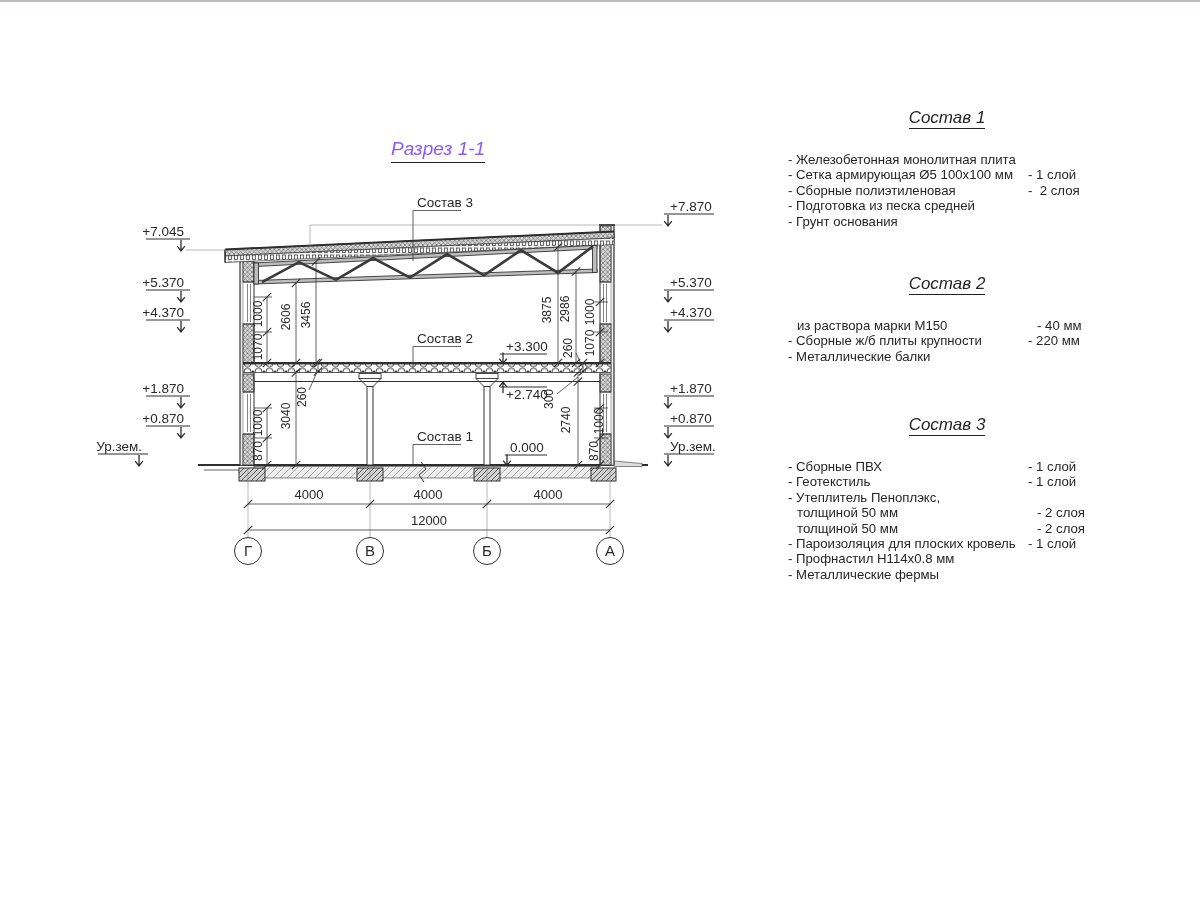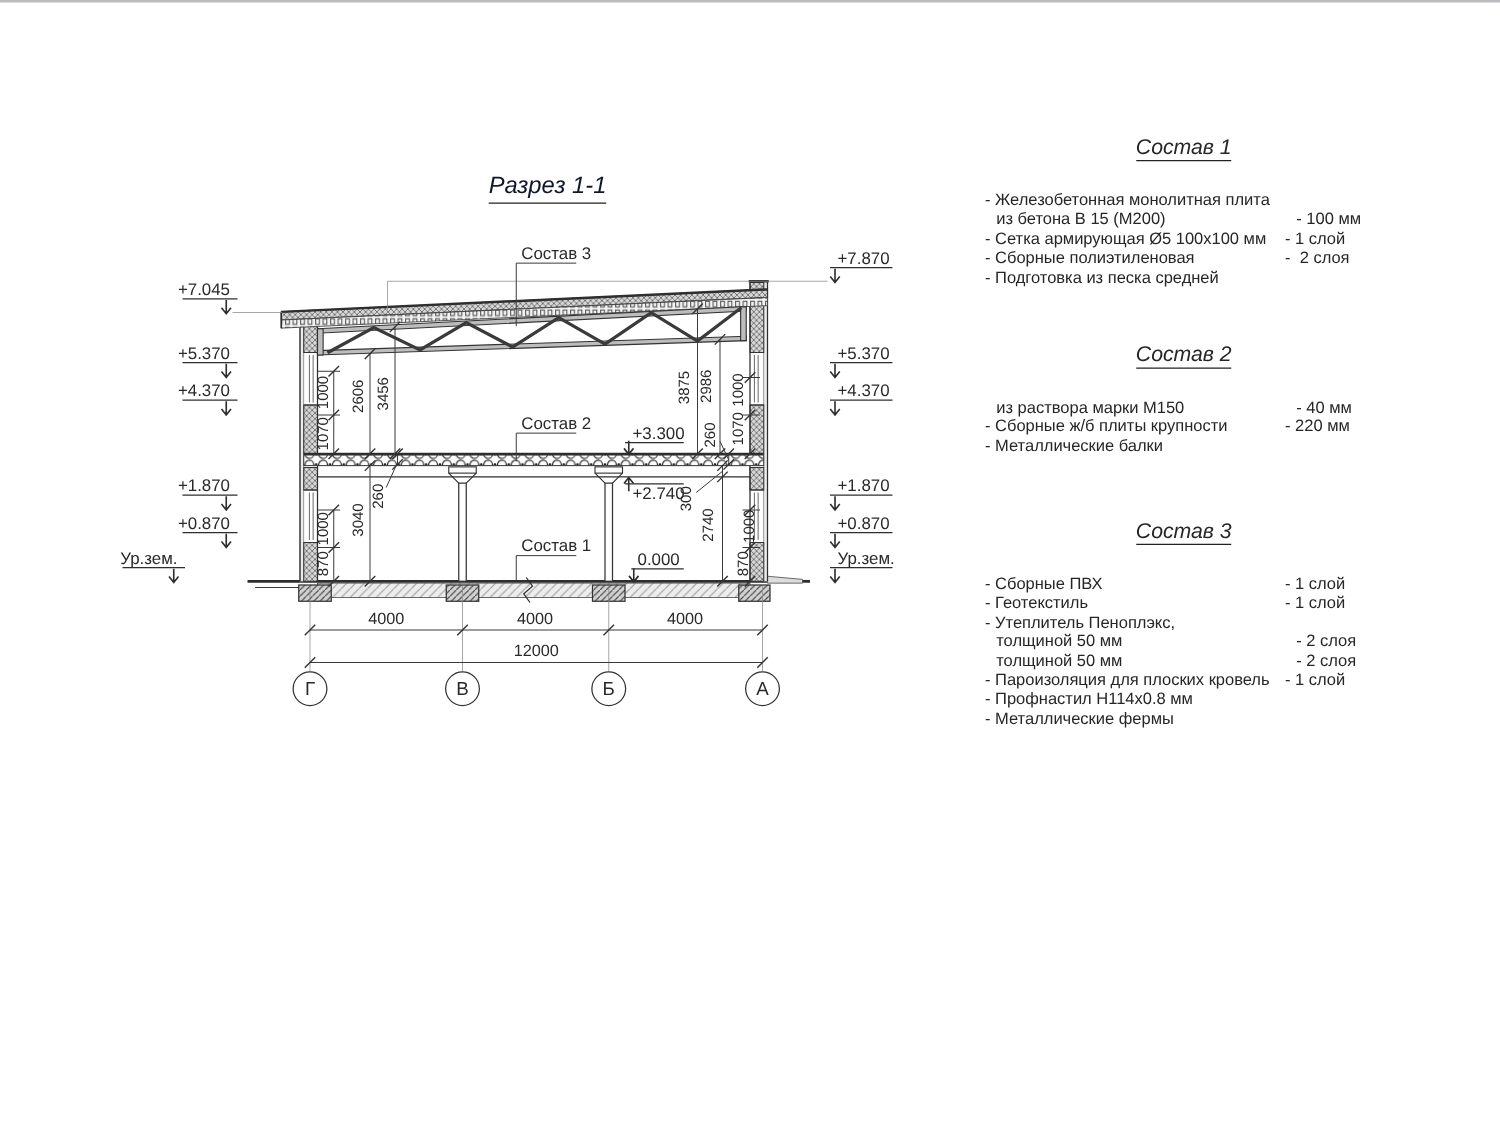--- a/index.html
+++ b/index.html
@@ -10,21 +10,21 @@
   svg text{font-family:"Liberation Sans",sans-serif;fill:#2a2a2a;}
   .ln{stroke:#2e2e2e;fill:none;}
   .thin{stroke:#8a8a8a;stroke-width:0.6;fill:none;}
   .dimln{stroke:#3a3a3a;stroke-width:0.8;fill:none;}
   .dim{font-size:12px;}
   .elev{font-size:13.5px;}
   .callout{font-size:13.5px;}
   .axis{font-size:15px;}
   .bdim{font-size:13px;}
   .dwg-title{position:absolute;left:391px;top:136px;font-size:19px;font-style:italic;
-             color:#0f172a;border-bottom:1.5px solid #222;padding-bottom:2px;}
+             color:#8b5cf6;border-bottom:1.5px solid #222;padding-bottom:2px;}
   .spec{position:absolute;width:318px;}
   .spec .stitle{text-align:center;font-size:17px;font-style:italic;}
   .spec .stitle span{border-bottom:1.2px solid #222;padding-bottom:1px;}
   .rows{margin-top:24px;font-size:13.2px;line-height:15.4px;}
   .row{display:flex;}
   .row .n{width:240px;flex:none;}
   .row .n.cont{padding-left:9px;}
   .row .v{flex:none;white-space:pre;}
 </style>
 </head>
@@ -333,33 +333,33 @@
 <div class="dwg-title">Разрез 1-1</div>
 
 <div class="spec" style="left:788px;top:106px">
   <div class="stitle"><span>Состав 1</span></div>
   <div class="rows">
     <div class="row">
           <span class="n">- Железобетонная  монолитная плита</span>
           <span class="v"></span>
         </div>
     <div class="row">
-          <span class="n cont">из бетона В 15 (М200)</span>
-          <span class="v">- 100 мм</span>
-        </div>
-    <div class="row">
           <span class="n">- Сетка армирующая Ø5 100x100 мм</span>
           <span class="v">- 1 слой</span>
         </div>
     <div class="row">
           <span class="n">- Сборные полиэтиленовая</span>
           <span class="v">-  2 слоя</span>
         </div>
     <div class="row">
           <span class="n">- Подготовка из песка средней</span>
+          <span class="v"></span>
+        </div>
+    <div class="row">
+          <span class="n">- Грунт основания</span>
           <span class="v"></span>
         </div>
   </div>
 </div>
 
 <div class="spec" style="left:788px;top:272px">
   <div class="stitle"><span>Состав 2</span></div>
   <div class="rows">
     <div class="row">
           <span class="n cont">из раствора марки М150</span>

